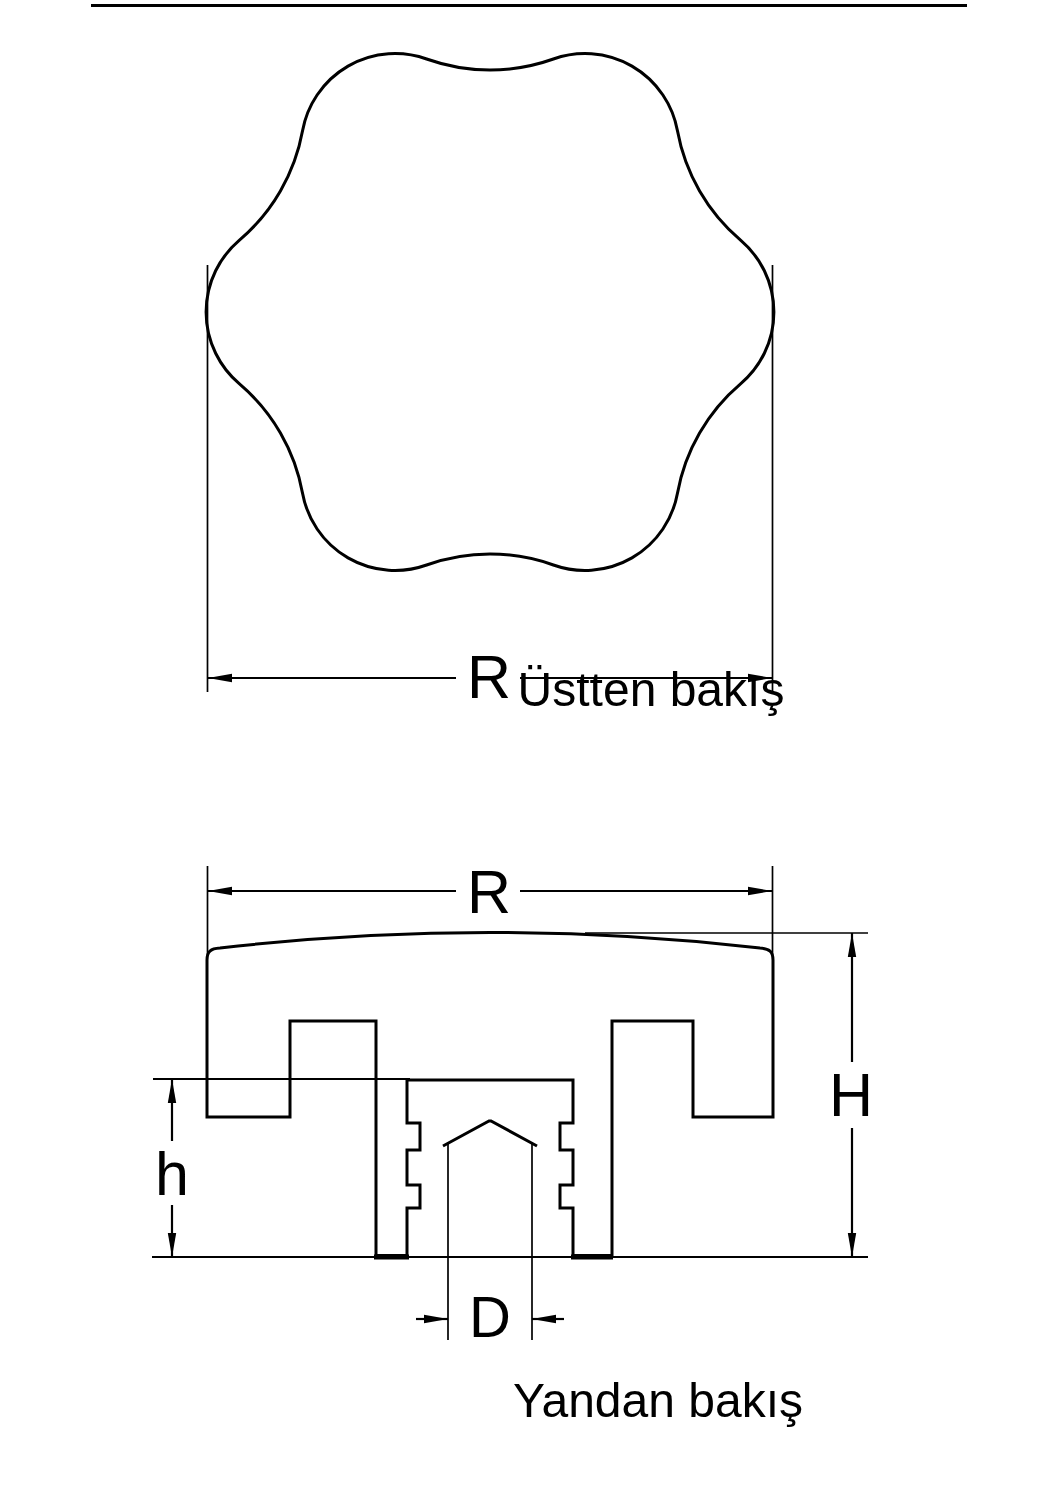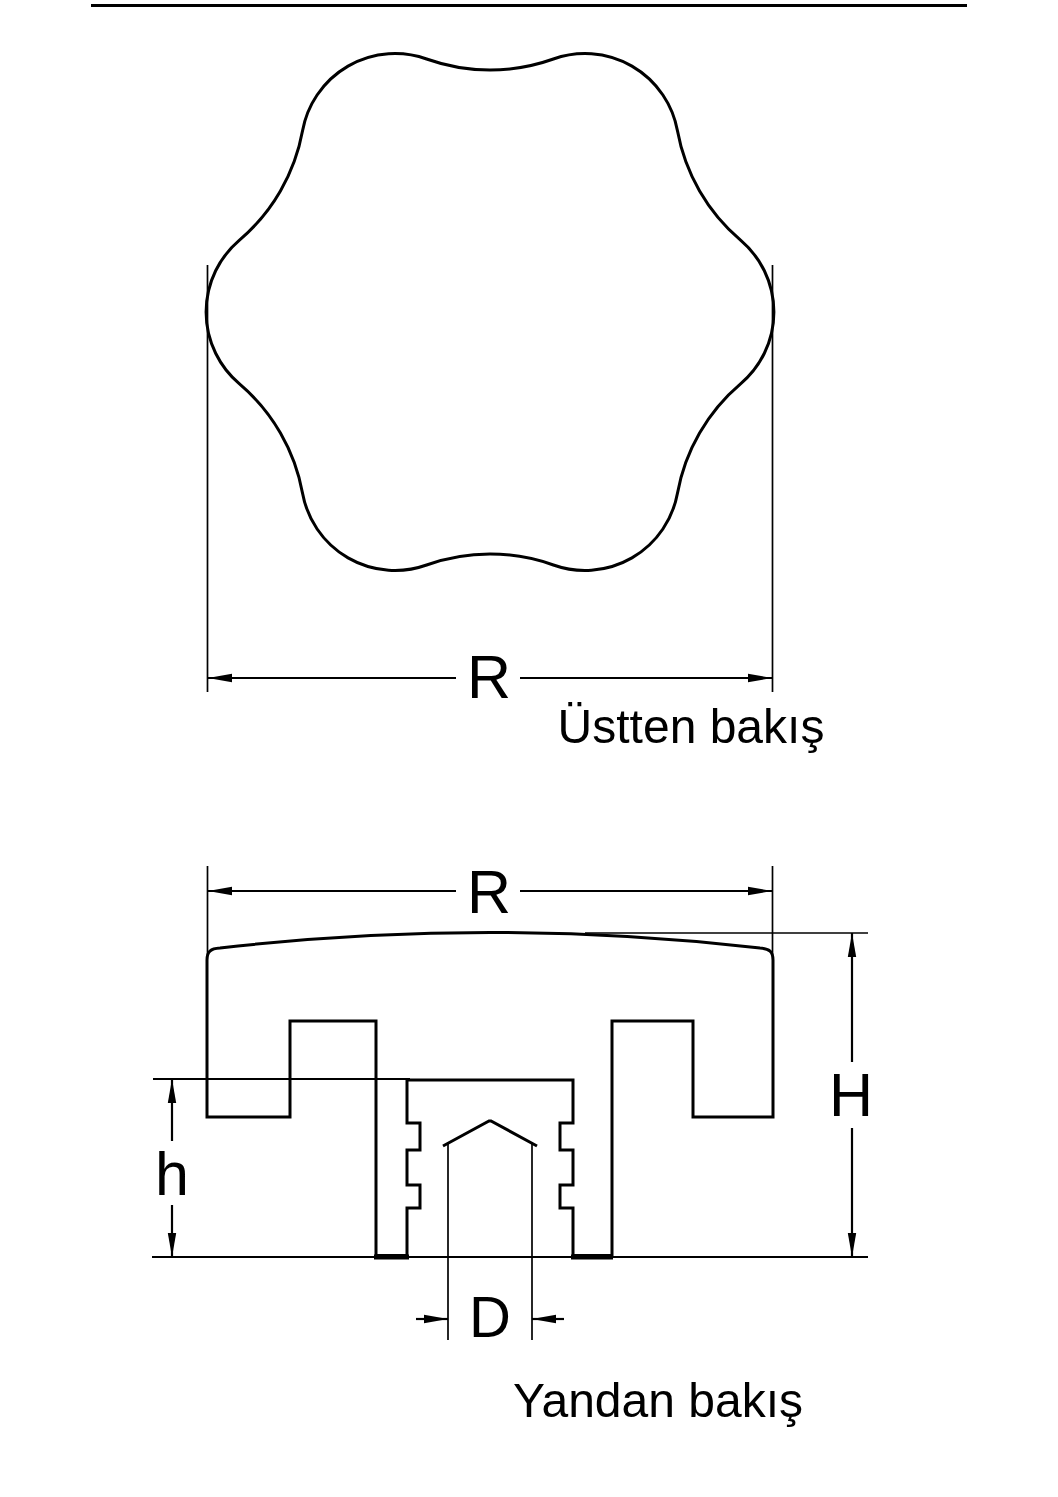--- a/index.html
+++ b/index.html
@@ -114,21 +114,21 @@
     <g>
       <line x1="416" y1="1319" x2="448" y2="1319" stroke-width="2.2"></line>
       <line x1="532" y1="1319" x2="564" y2="1319" stroke-width="2.2"></line>
       <polygon fill="#000" stroke="none" points="448,1319 424,1314.8 424,1323.2"></polygon>
       <polygon fill="#000" stroke="none" points="532,1319 556,1314.8 556,1323.2"></polygon>
     </g>
   </svg>
 
   <div class="dim-label" style="left:489px;top:677px;">R</div>
 
-  <div class="caption" style="left:651px;top:727px;margin-left:40px;">Üstten bakış</div>
+  <div class="caption" style="left:651px;top:690px;">Üstten bakış</div>
 
   <div class="dim-label" style="left:489px;top:892px;">R</div>
 
   <div class="dim-label" style="left:851px;top:1095px;">H</div>
 
   <div class="dim-label" style="left:172px;top:1174px;">h</div>
 
   <div class="dim-label small" style="left:490px;top:1317px;">D</div>
 
   <div class="caption" style="left:658px;top:1401px;">Yandan bakış</div>

